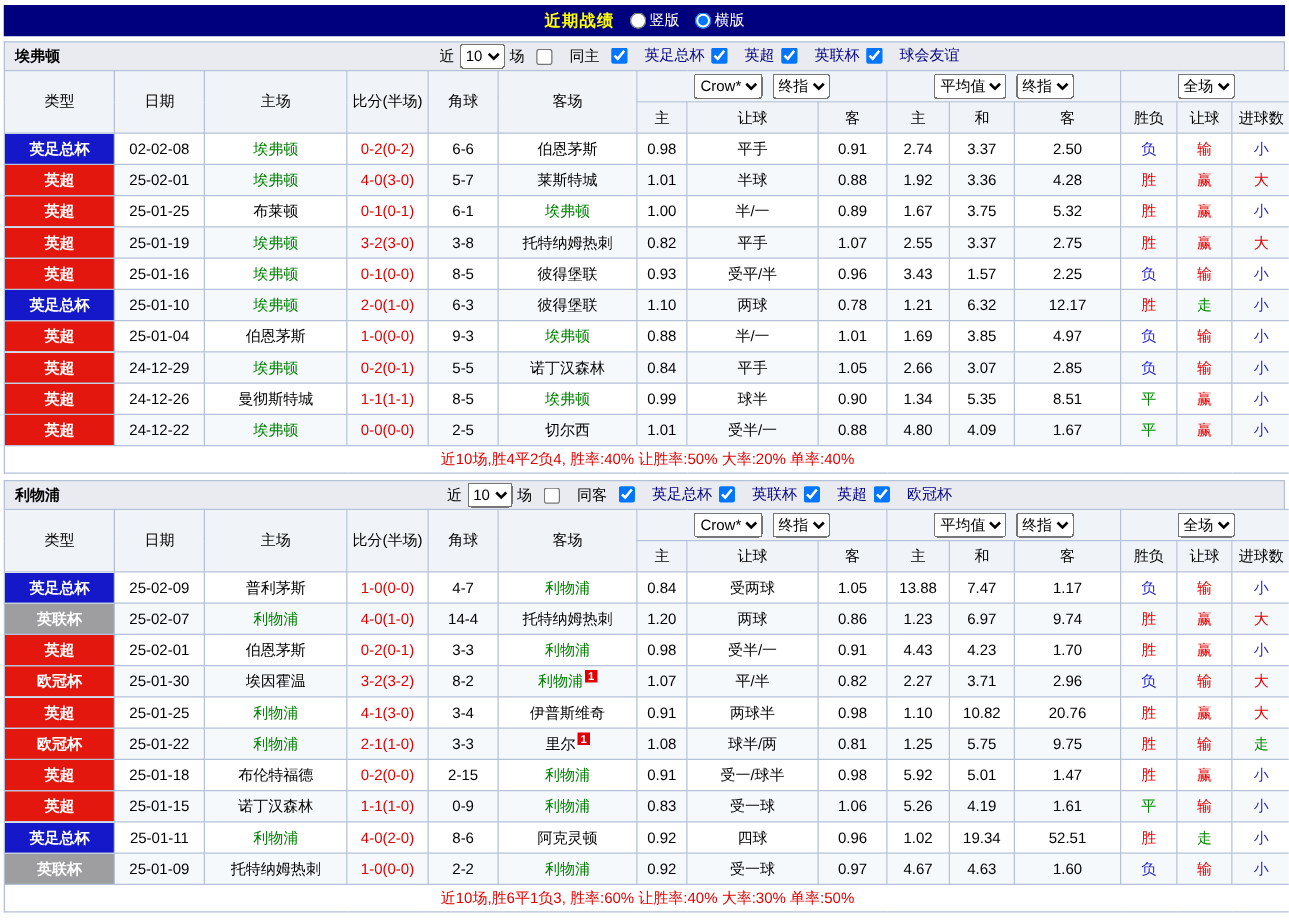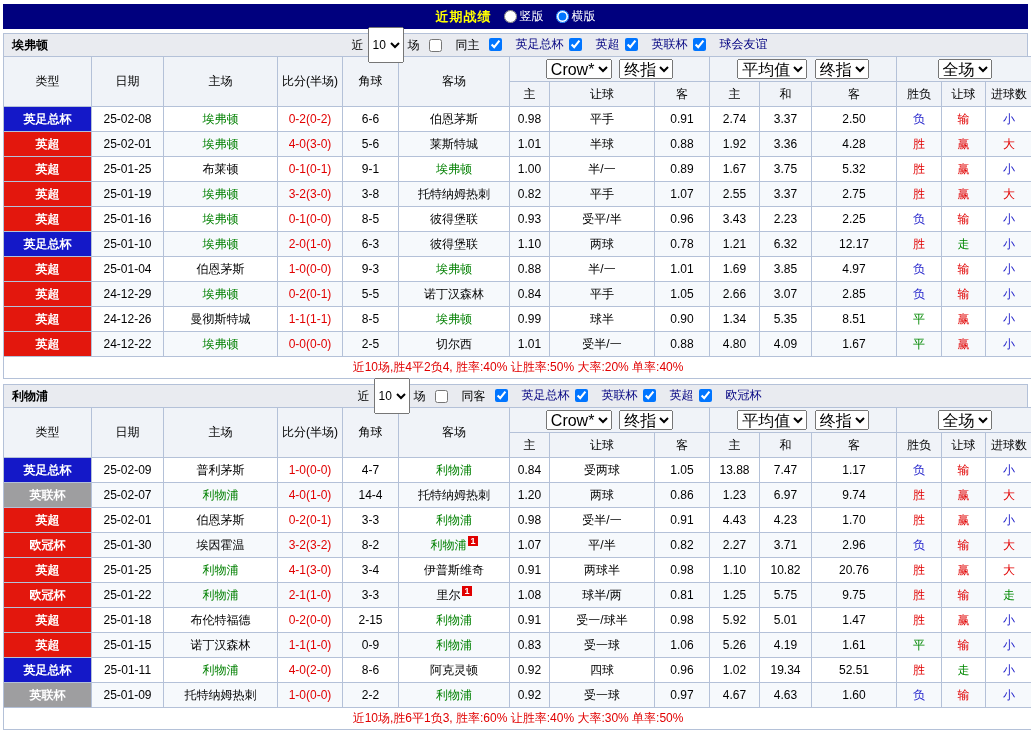--- a/index.html
+++ b/index.html
@@ -21,33 +21,33 @@
   .title-bar input { margin:0; width:13px; height:13px; }
 
   
   .team-section { margin:0 2px 5px 2px; }
   .section-header {
     display:flex; align-items:center; height:23px;
     background:#e9ebf0; border:1px solid #b4c1d8; border-bottom:none;
   }
   .team-name { width:88px; padding-left:8px; font-weight:bold; }
   .filters { flex:1; display:flex; align-items:center; justify-content:center; gap:4px; }
-  .filters select { height:36px; font-size:12px; }
+  .filters select { height:20px; font-size:12px; }
   .chk { display:inline-flex; align-items:center; gap:14px; color:#000080; cursor:pointer; }
   .chk input { margin:0 0 0 5px; width:13px; height:13px; }
   .same-chk span { color:#000; }
 
   
   table.stats-table { border-collapse:collapse; table-layout:fixed; width:100%; }
   .stats-table th, .stats-table td {
     border:1px solid #b4c1d8; text-align:center; padding:0;
     height:25px; overflow:hidden; white-space:nowrap;
   }
   .stats-table thead th { background:#f0f3f8; font-weight:normal; }
-  .stats-table thead select { font-size:16px; height:20px; margin:0 2px; vertical-align:middle; }
+  .stats-table thead select { font-size:12px; height:20px; margin:0 2px; vertical-align:middle; }
   .stats-table tbody tr:nth-child(even) td { background:#f6f9fc; }
   td.c-badge { color:#fff; font-weight:bold; }
   td.c-score { color:#e10000; }
   .focus-team { color:#008000; }
   sup.redcard {
     background:#e10000; color:#fff; font-size:9px; line-height:11px;
     padding:0 2px; margin-left:2px; font-weight:bold;
   }
   td.summary { color:#e10000; height:22px; background:#fff !important;margin-top:28px; }
 </style>
@@ -141,60 +141,60 @@
           <th>和</th>
           <th>客</th>
           <th>胜负</th>
           <th>让球</th>
           <th>进球数</th>
         </tr>
       </thead>
       <tbody>
   <tr>
     <td class="c-badge" style="background: rgb(20, 24, 200);">英足总杯</td>
-    <td class="c-date">25-02-08</td>
+    <td class="c-date">02-02-08</td>
     <td class="c-home"><span class="focus-team">埃弗顿</span></td>
     <td class="c-score">0-2(0-2)</td>
     <td class="c-corner">6-6</td>
     <td class="c-away"><span>伯恩茅斯</span></td>
     <td class="o1a">0.98</td>
     <td class="o1b">平手</td>
     <td class="o1c">0.91</td>
     <td class="o2a">2.74</td>
     <td class="o2b">3.37</td>
     <td class="o2c">2.50</td>
     <td class="r1" style="color: rgb(35, 35, 203);">负</td>
     <td class="r2" style="color: rgb(225, 0, 0);">输</td>
     <td class="r3" style="color: rgb(35, 35, 203);">小</td>
   </tr>
 
   <tr>
     <td class="c-badge" style="background: rgb(227, 23, 13);">英超</td>
     <td class="c-date">25-02-01</td>
     <td class="c-home"><span class="focus-team">埃弗顿</span></td>
     <td class="c-score">4-0(3-0)</td>
-    <td class="c-corner">5-6</td>
+    <td class="c-corner">5-7</td>
     <td class="c-away"><span>莱斯特城</span></td>
     <td class="o1a">1.01</td>
     <td class="o1b">半球</td>
     <td class="o1c">0.88</td>
     <td class="o2a">1.92</td>
     <td class="o2b">3.36</td>
     <td class="o2c">4.28</td>
     <td class="r1" style="color: rgb(225, 0, 0);">胜</td>
     <td class="r2" style="color: rgb(225, 0, 0);">赢</td>
     <td class="r3" style="color: rgb(225, 0, 0);">大</td>
   </tr>
 
   <tr>
     <td class="c-badge" style="background: rgb(227, 23, 13);">英超</td>
     <td class="c-date">25-01-25</td>
     <td class="c-home"><span>布莱顿</span></td>
     <td class="c-score">0-1(0-1)</td>
-    <td class="c-corner">9-1</td>
+    <td class="c-corner">6-1</td>
     <td class="c-away"><span class="focus-team">埃弗顿</span></td>
     <td class="o1a">1.00</td>
     <td class="o1b">半/一</td>
     <td class="o1c">0.89</td>
     <td class="o2a">1.67</td>
     <td class="o2b">3.75</td>
     <td class="o2c">5.32</td>
     <td class="r1" style="color: rgb(225, 0, 0);">胜</td>
     <td class="r2" style="color: rgb(225, 0, 0);">赢</td>
     <td class="r3" style="color: rgb(35, 35, 203);">小</td>
@@ -222,21 +222,21 @@
     <td class="c-badge" style="background: rgb(227, 23, 13);">英超</td>
     <td class="c-date">25-01-16</td>
     <td class="c-home"><span class="focus-team">埃弗顿</span></td>
     <td class="c-score">0-1(0-0)</td>
     <td class="c-corner">8-5</td>
     <td class="c-away"><span>彼得堡联</span></td>
     <td class="o1a">0.93</td>
     <td class="o1b">受平/半</td>
     <td class="o1c">0.96</td>
     <td class="o2a">3.43</td>
-    <td class="o2b">2.23</td>
+    <td class="o2b">1.57</td>
     <td class="o2c">2.25</td>
     <td class="r1" style="color: rgb(35, 35, 203);">负</td>
     <td class="r2" style="color: rgb(225, 0, 0);">输</td>
     <td class="r3" style="color: rgb(35, 35, 203);">小</td>
   </tr>
 
   <tr>
     <td class="c-badge" style="background: rgb(20, 24, 200);">英足总杯</td>
     <td class="c-date">25-01-10</td>
     <td class="c-home"><span class="focus-team">埃弗顿</span></td>

